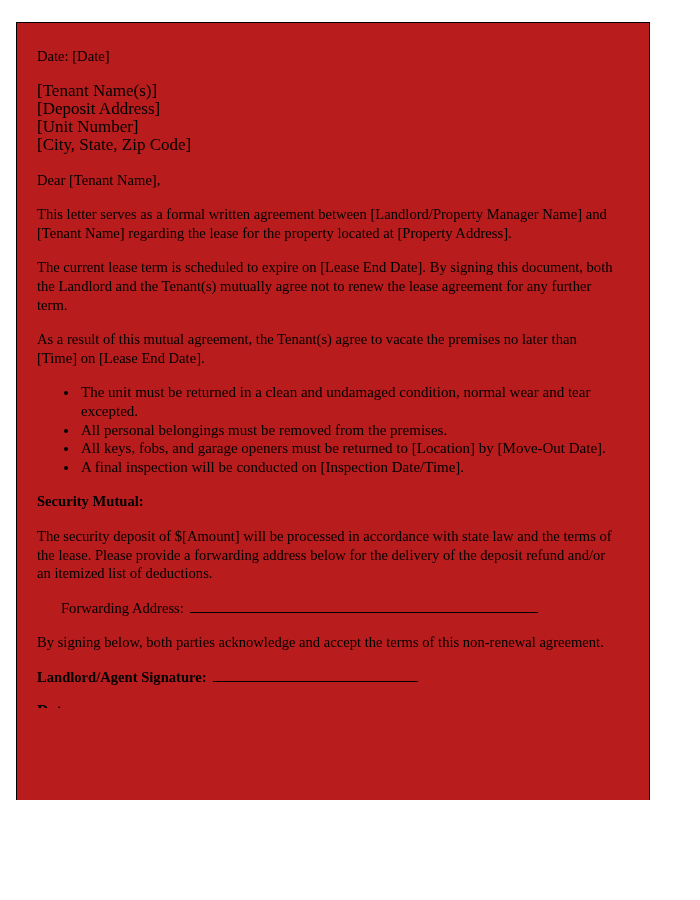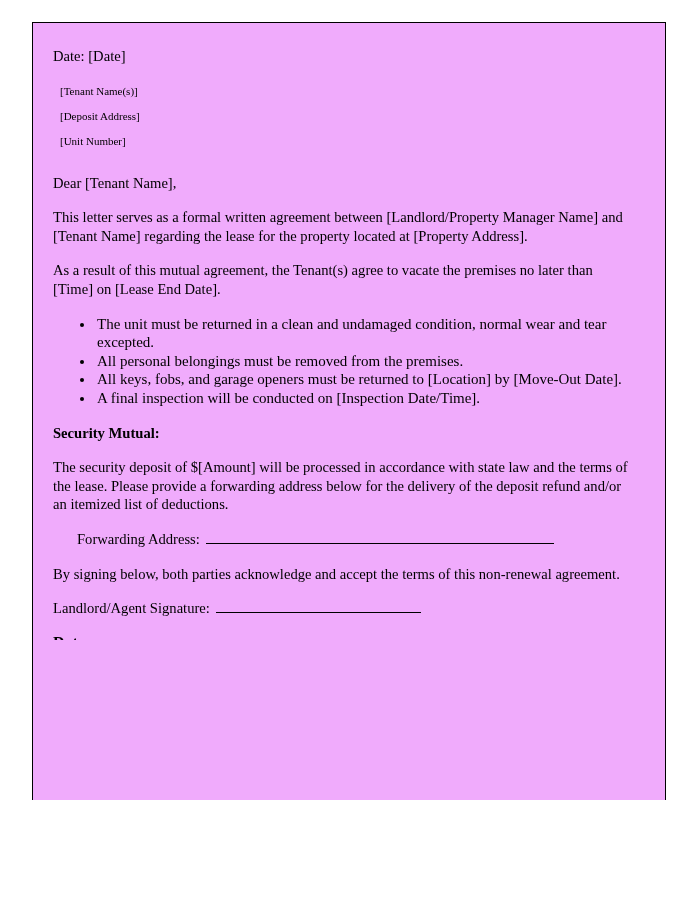--- a/index.html
+++ b/index.html
@@ -16,40 +16,40 @@
   }
   .page {
     position: relative;
     width: 700px;
     height: 900px;
     background: #ffffff;
   }
   
   .sheet {
     position: absolute;
-    left: 32px;
+    left: 16px;
     top: 22px;
     width: 634px;
     height: 778px;
     border: 1px solid #000000;
     border-bottom: none;
     box-sizing: border-box;
-    background: #f0abfc;
+    background: #b91c1c;
     overflow: hidden;
   }
   .content {
     position: absolute;
     left: 20px;
     top: 24px;
     width: 580px;
   }
   .line {
-    font-size: 11px;
+    font-size: 17px;
     line-height: 18px;
-    margin: 7px;
+    margin: 0;
   }
   .block {
     margin: 0 0 0 0;
   }
   .para {
     font-size: 14.6px;
     line-height: 18.6px;
     margin: 0 0 16px 0;
     text-align: left;
   }
@@ -99,29 +99,31 @@
 <div class="page">
   <div class="sheet">
     <div class="content">
 
       <p class="para">Date: [Date]</p>
 
       <div class="block">
         <p class="line">[Tenant Name(s)]</p>
         <p class="line">[Deposit Address]</p>
         <p class="line">[Unit Number]</p>
+        <p class="line">[City, State, Zip Code]</p>
       </div>
 
       <div class="gap-md"></div>
 
 
       <p class="para">Dear [Tenant Name],</p>
 
       <p class="para">This letter serves as a formal written agreement between [Landlord/Property Manager Name] and [Tenant Name] regarding the lease for the property located at [Property Address].</p>
 
+      <p class="para">The current lease term is scheduled to expire on [Lease End Date]. By signing this document, both the Landlord and the Tenant(s) mutually agree not to renew the lease agreement for any further term.</p>
 
       <p class="para">As a result of this mutual agreement, the Tenant(s) agree to vacate the premises no later than [Time] on [Lease End Date].</p>
 
 
       <ul class="reqs">
         <li>The unit must be returned in a clean and undamaged condition, normal wear and tear excepted.</li>
         <li>All personal belongings must be removed from the premises.</li>
         <li>All keys, fobs, and garage openers must be returned to [Location] by [Move-Out Date].</li>
         <li>A final inspection will be conducted on [Inspection Date/Time].</li>
       </ul>
@@ -131,21 +133,21 @@
       <p class="para">The security deposit of $[Amount] will be processed in accordance with state law and the terms of the lease. Please provide a forwarding address below for the delivery of the deposit refund and/or an itemized list of deductions.</p>
 
       <div class="field-row indent-1">
         <span class="field-label">Forwarding Address:</span>
         <span class="field-rule rule-forward"></span>
       </div>
 
       <p class="para">By signing below, both parties acknowledge and accept the terms of this non-renewal agreement.</p>
 
       <div class="field-row">
-        <span class="field-label" style="font-weight:normal;">Landlord/Agent Signature:</span>
+        <span class="field-label" style="font-weight:bold;">Landlord/Agent Signature:</span>
         <span class="field-rule rule-sig"></span>
       </div>
 
       <div class="cut-off">
         <span class="field-label" style="font-weight:bold;">Date:</span>
       </div>
 
     </div>
   </div>
 </div>

